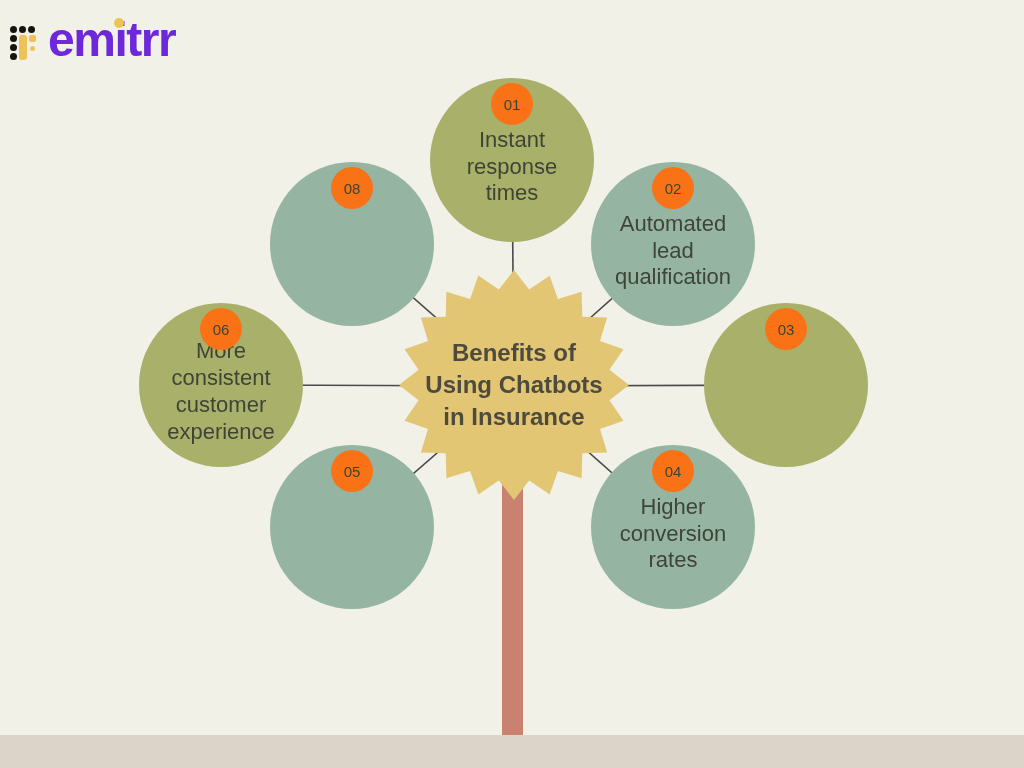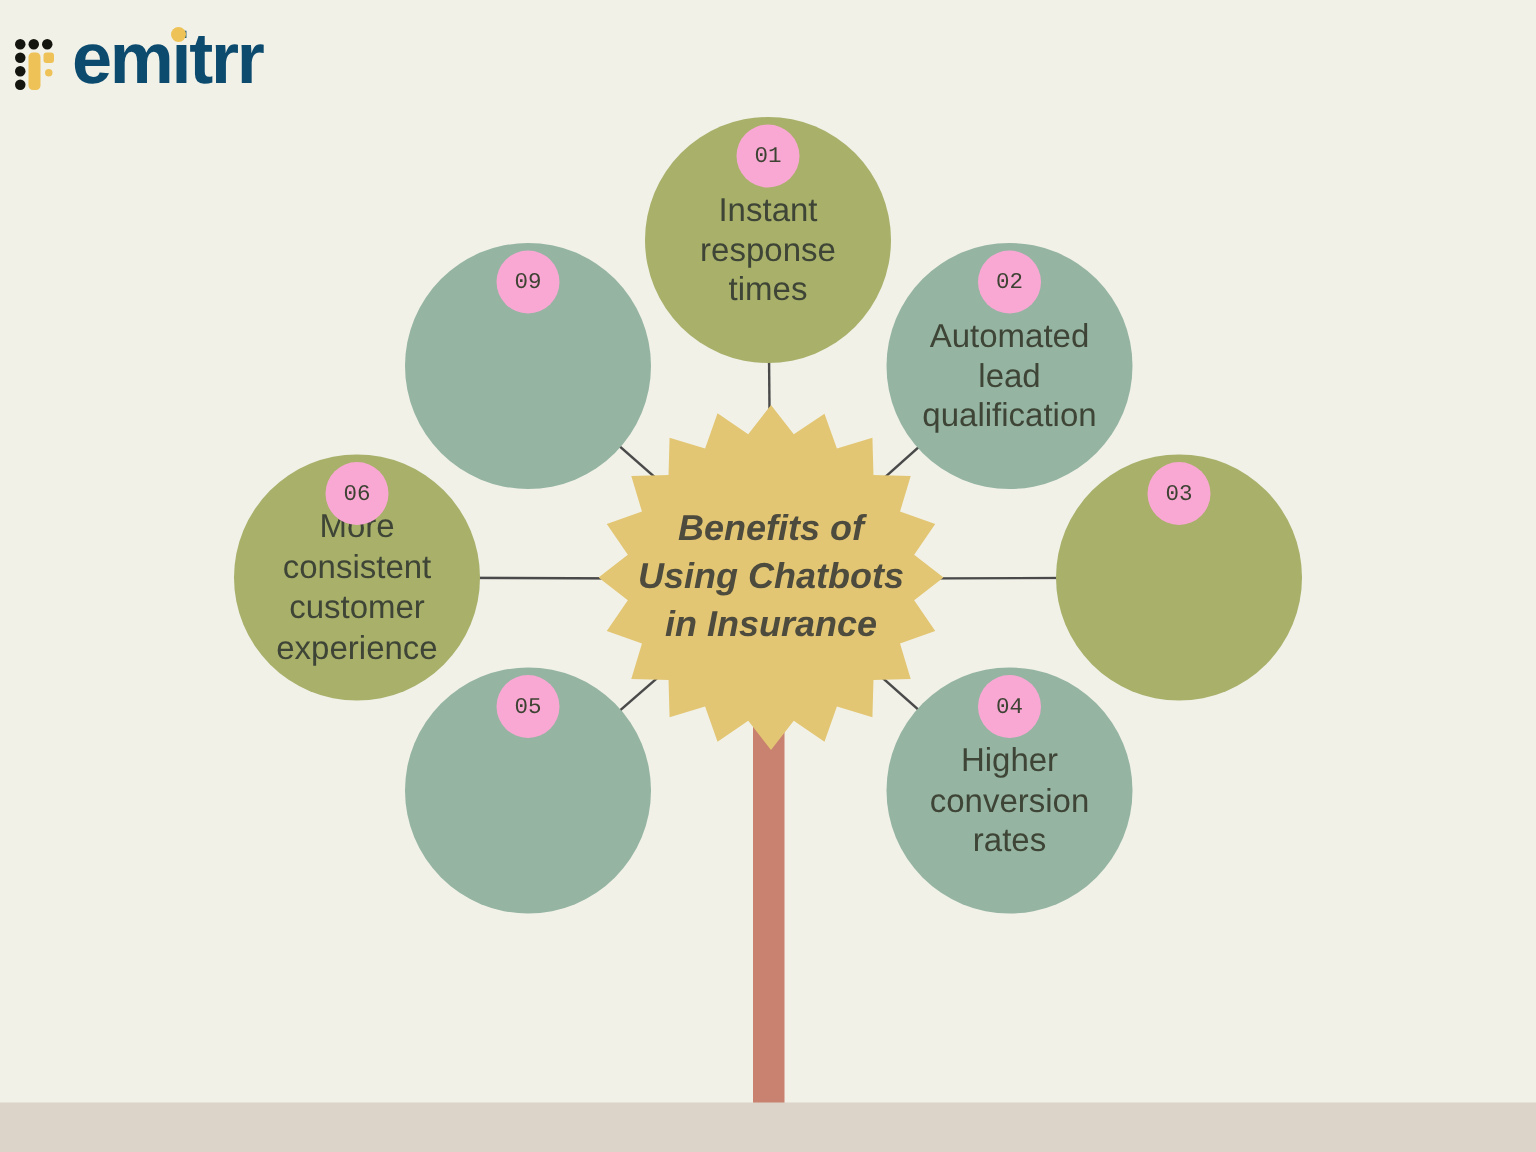--- a/index.html
+++ b/index.html
@@ -15,21 +15,21 @@
   
   .logo { position: absolute; left: 10px; top: 14px; display: flex; align-items: flex-start; z-index: 5; }
   .logo-icon { position: relative; width: 30px; height: 42px; margin-top: 8px; }
   .logo-icon .dot { position: absolute; width: 7px; height: 7px; border-radius: 50%; background: #15150f; }
   .logo-icon .y-bar  { position: absolute; left: 9px;  top: 13px; width: 8px; height: 25px; border-radius: 3px; background: #eec257; }
   .logo-icon .y-arm  { position: absolute; left: 19px; top: 13px; width: 7px; height: 7px; border-radius: 2px; background: #eec257; }
   .logo-icon .y-dotS { position: absolute; left: 20px; top: 24px; width: 5px; height: 5px; border-radius: 50%; background: #eec257; }
   .logo-text {
     position: relative; margin-left: 8px;
     font-size: 48px; font-weight: 700; letter-spacing: -1.5px;
-    color: #0c4a6e; line-height: 1.1;
+    color: #6d28d9; line-height: 1.1;
   }
   .logo-text .tittle {
     position: absolute; left: 66px; top: 4px;
     width: 10px; height: 10px; border-radius: 50%;
     background: #eec257;
   }
 
   
   .lines { position: absolute; left: 0; top: 0; z-index: 2; }
 
@@ -40,48 +40,48 @@
   
   .starburst {
     position: absolute; left: 399px; top: 270px; width: 230px; height: 230px;
     background: #e3c673; z-index: 3;
     display: flex; align-items: center; justify-content: center;
     clip-path: polygon(50% 0%, 56.6% 8.5%, 65.5% 2.5%, 69.1% 12.6%, 79.4% 9.5%, 79.7% 20.3%, 90.5% 20.6%, 87.4% 30.9%, 97.6% 34.5%, 91.5% 43.4%, 100% 50%, 91.5% 56.6%, 97.6% 65.5%, 87.4% 69.1%, 90.5% 79.4%, 79.7% 79.7%, 79.4% 90.5%, 69.1% 87.4%, 65.5% 97.6%, 56.6% 91.5%, 50% 100%, 43.4% 91.5%, 34.5% 97.6%, 30.9% 87.4%, 20.6% 90.5%, 20.3% 79.7%, 9.5% 79.4%, 12.6% 69.1%, 2.4% 65.5%, 8.5% 56.6%, 0% 50%, 8.5% 43.4%, 2.4% 34.5%, 12.6% 30.9%, 9.5% 20.6%, 20.3% 20.3%, 20.6% 9.5%, 30.9% 12.6%, 34.5% 2.4%, 43.4% 8.5%);
   }
   .starburst-title {
     width: 200px; text-align: center;
     font-size: 24px; font-weight: 700; line-height: 1.33;
-    color: #4d4a3e; white-space: pre-line; font-style: italic;
+    color: #4d4a3e; white-space: pre-line;
   }
 
   
   .node {
     position: absolute; width: 164px; height: 164px; border-radius: 50%;
     z-index: 3;
     display: flex; flex-direction: column; align-items: center; justify-content: center;
   }
   .node.olive { background: #a8b06a; }
   .node.sage  { background: #95b4a2; }
   .node .badge {
     position: absolute; left: 61px; top: 5px;
     width: 42px; height: 42px; border-radius: 50%;
-    background: #f9a8d4;
+    background: #f97316;
     display: flex; align-items: center; justify-content: center;
-    font-size: 15px; font-weight: 400; color: #3d4233; font-family: Liberation Mono, monospace;
+    font-size: 15px; font-weight: 400; color: #3d4233;
   }
   .node .label {
     width: 120px; margin-top: 14px; text-align: center;
     font-size: 22px; line-height: 1.22; color: #3e4536;
   }
   .c1 { left: 430px; top:  78px; }
   .c2 { left: 591px; top: 162px; }
   .c3 { left: 704px; top: 303px; }
   .c4 { left: 591px; top: 445px; }
   .c5 { left: 270px; top: 445px; }
-  .c6 { left: 156px; top: 303px; }
+  .c6 { left: 139px; top: 303px; }
   .c7 { left: 270px; top: 162px; }
 </style>
 </head>
 <body>
 
 <div class="logo">
   <div class="logo-icon">
     <span class="dot" style="left:0;  top:4px;"></span>
     <span class="dot" style="left:9px; top:4px;"></span>
     <span class="dot" style="left:18px;top:4px;"></span>
@@ -135,14 +135,14 @@
   <div class="label">Higher conversion rates</div>
 </div>
 <div class="node sage c5">
   <div class="badge">05</div>
 </div>
 <div class="node olive c6">
   <div class="badge">06</div>
   <div class="label">More consistent customer experience</div>
 </div>
 <div class="node sage c7">
-  <div class="badge">09</div>
+  <div class="badge">08</div>
 </div>
 
 </body></html>

